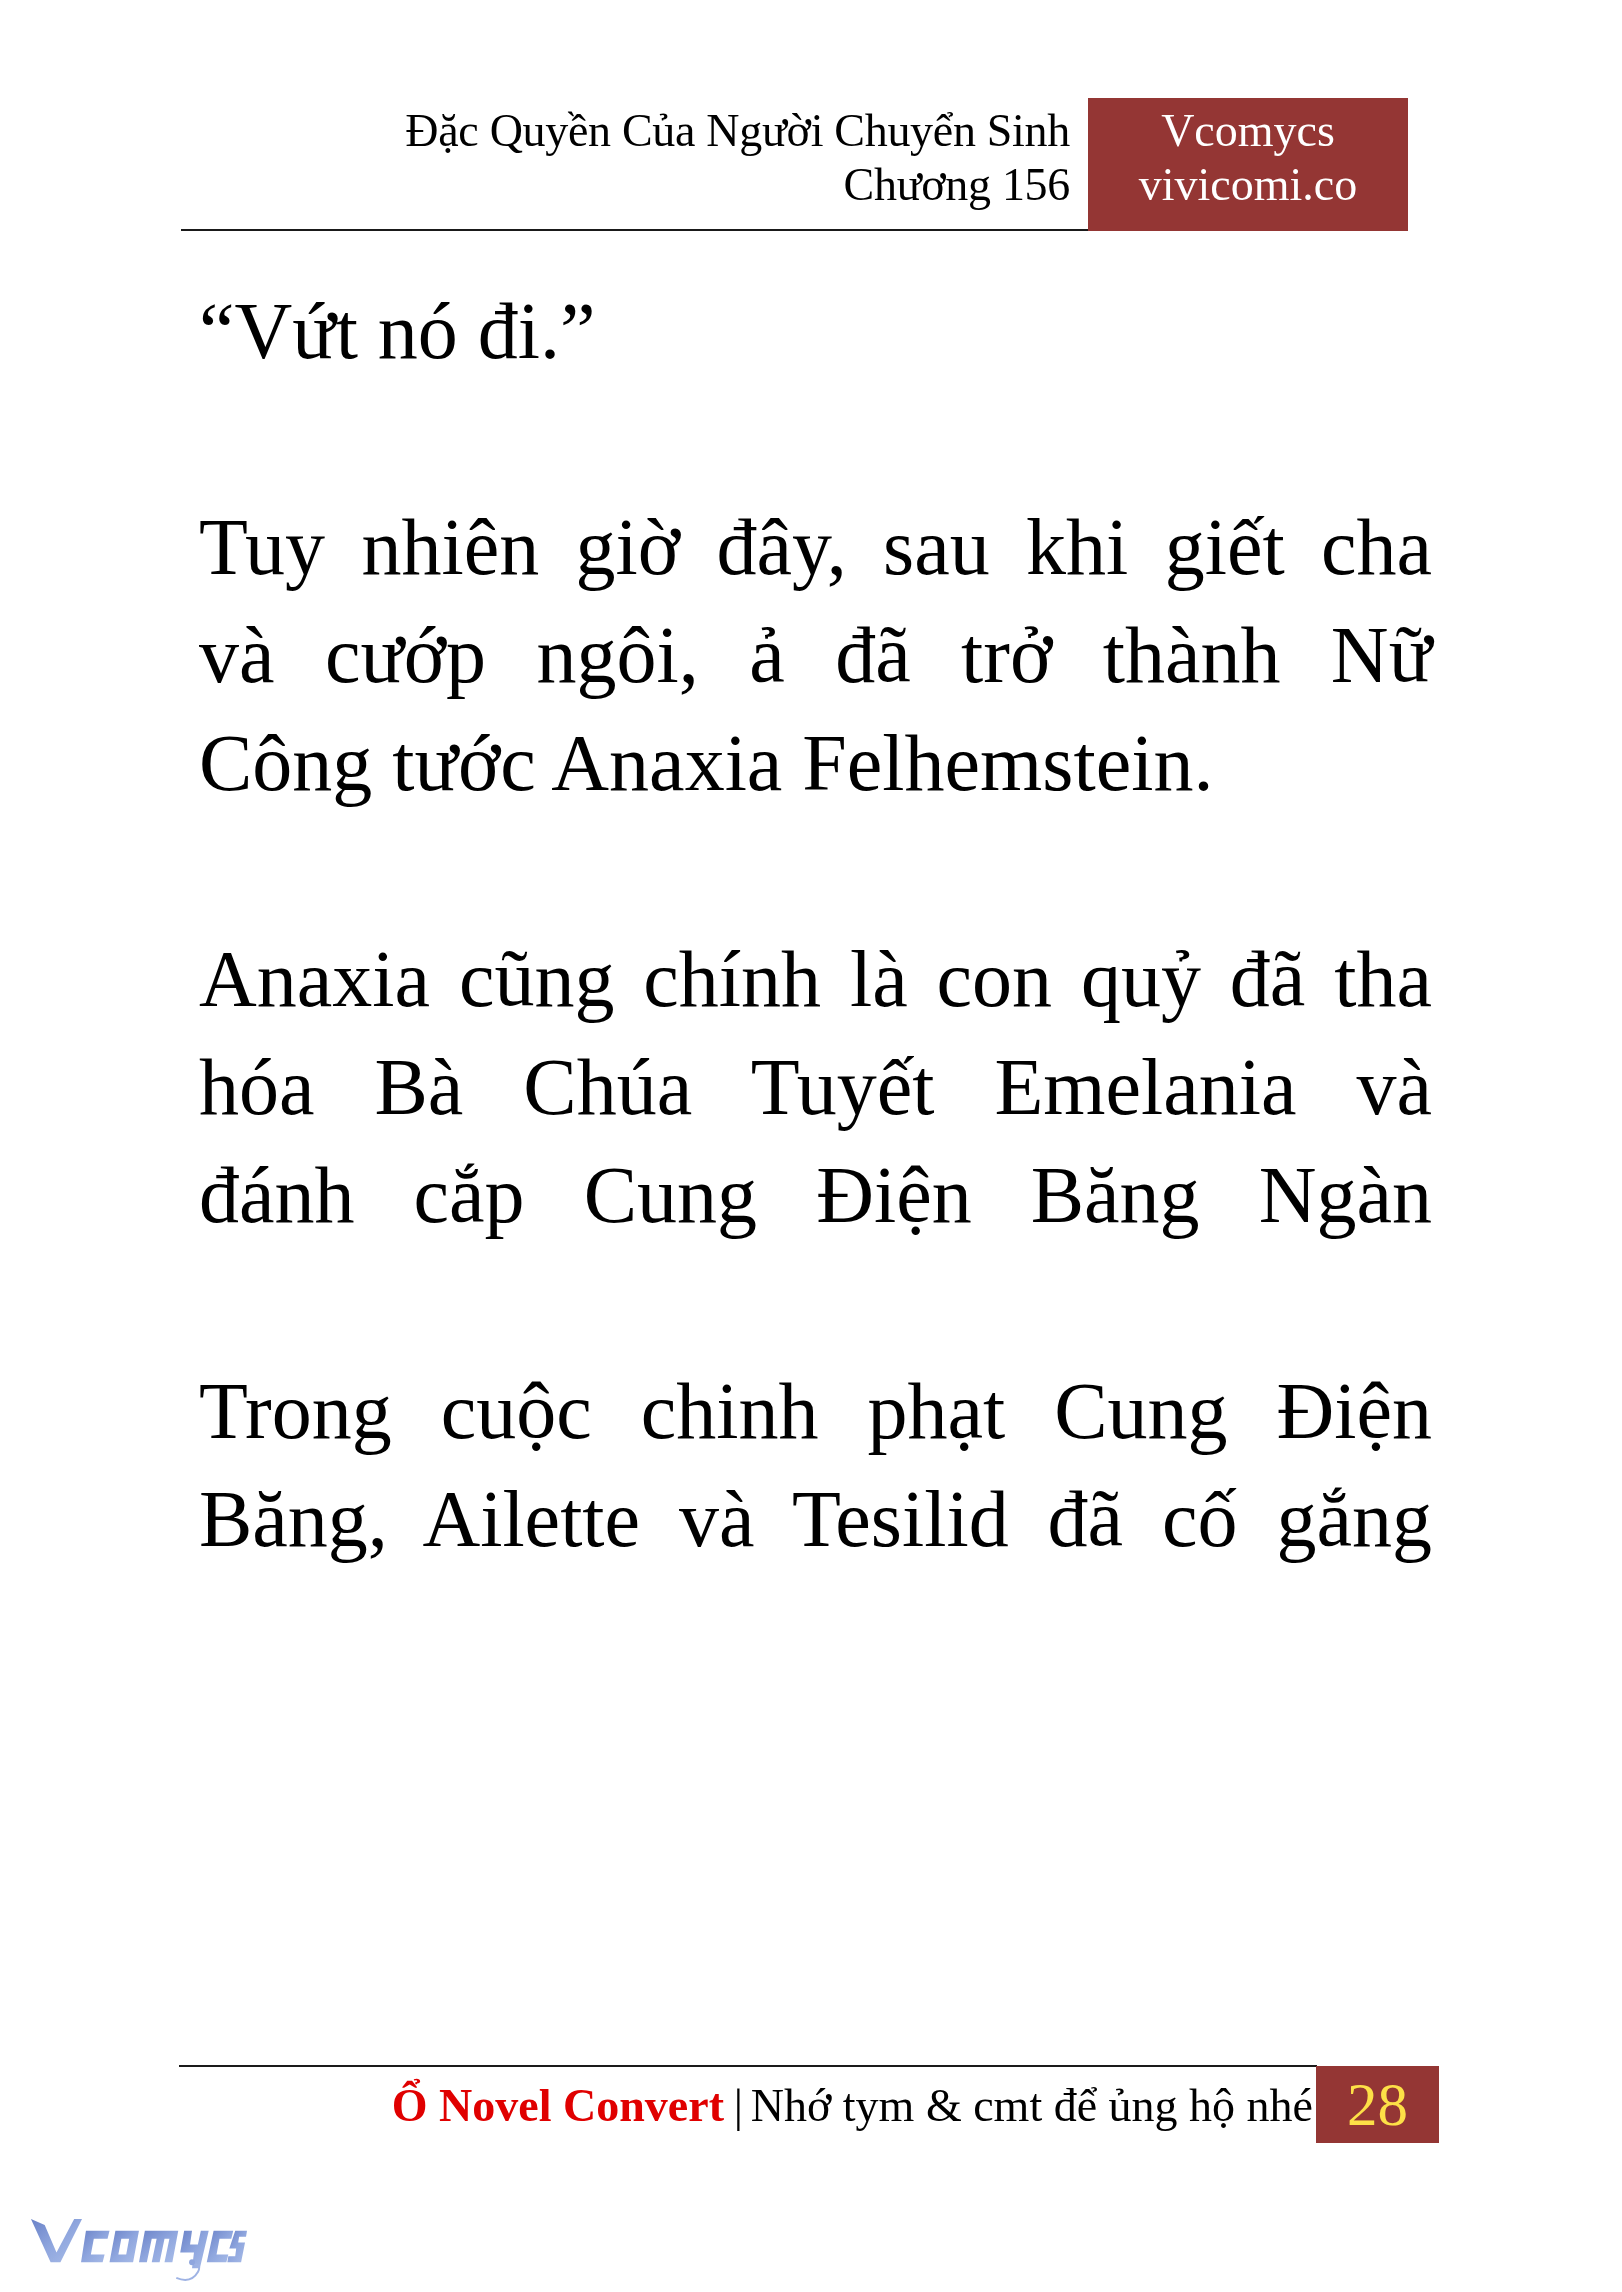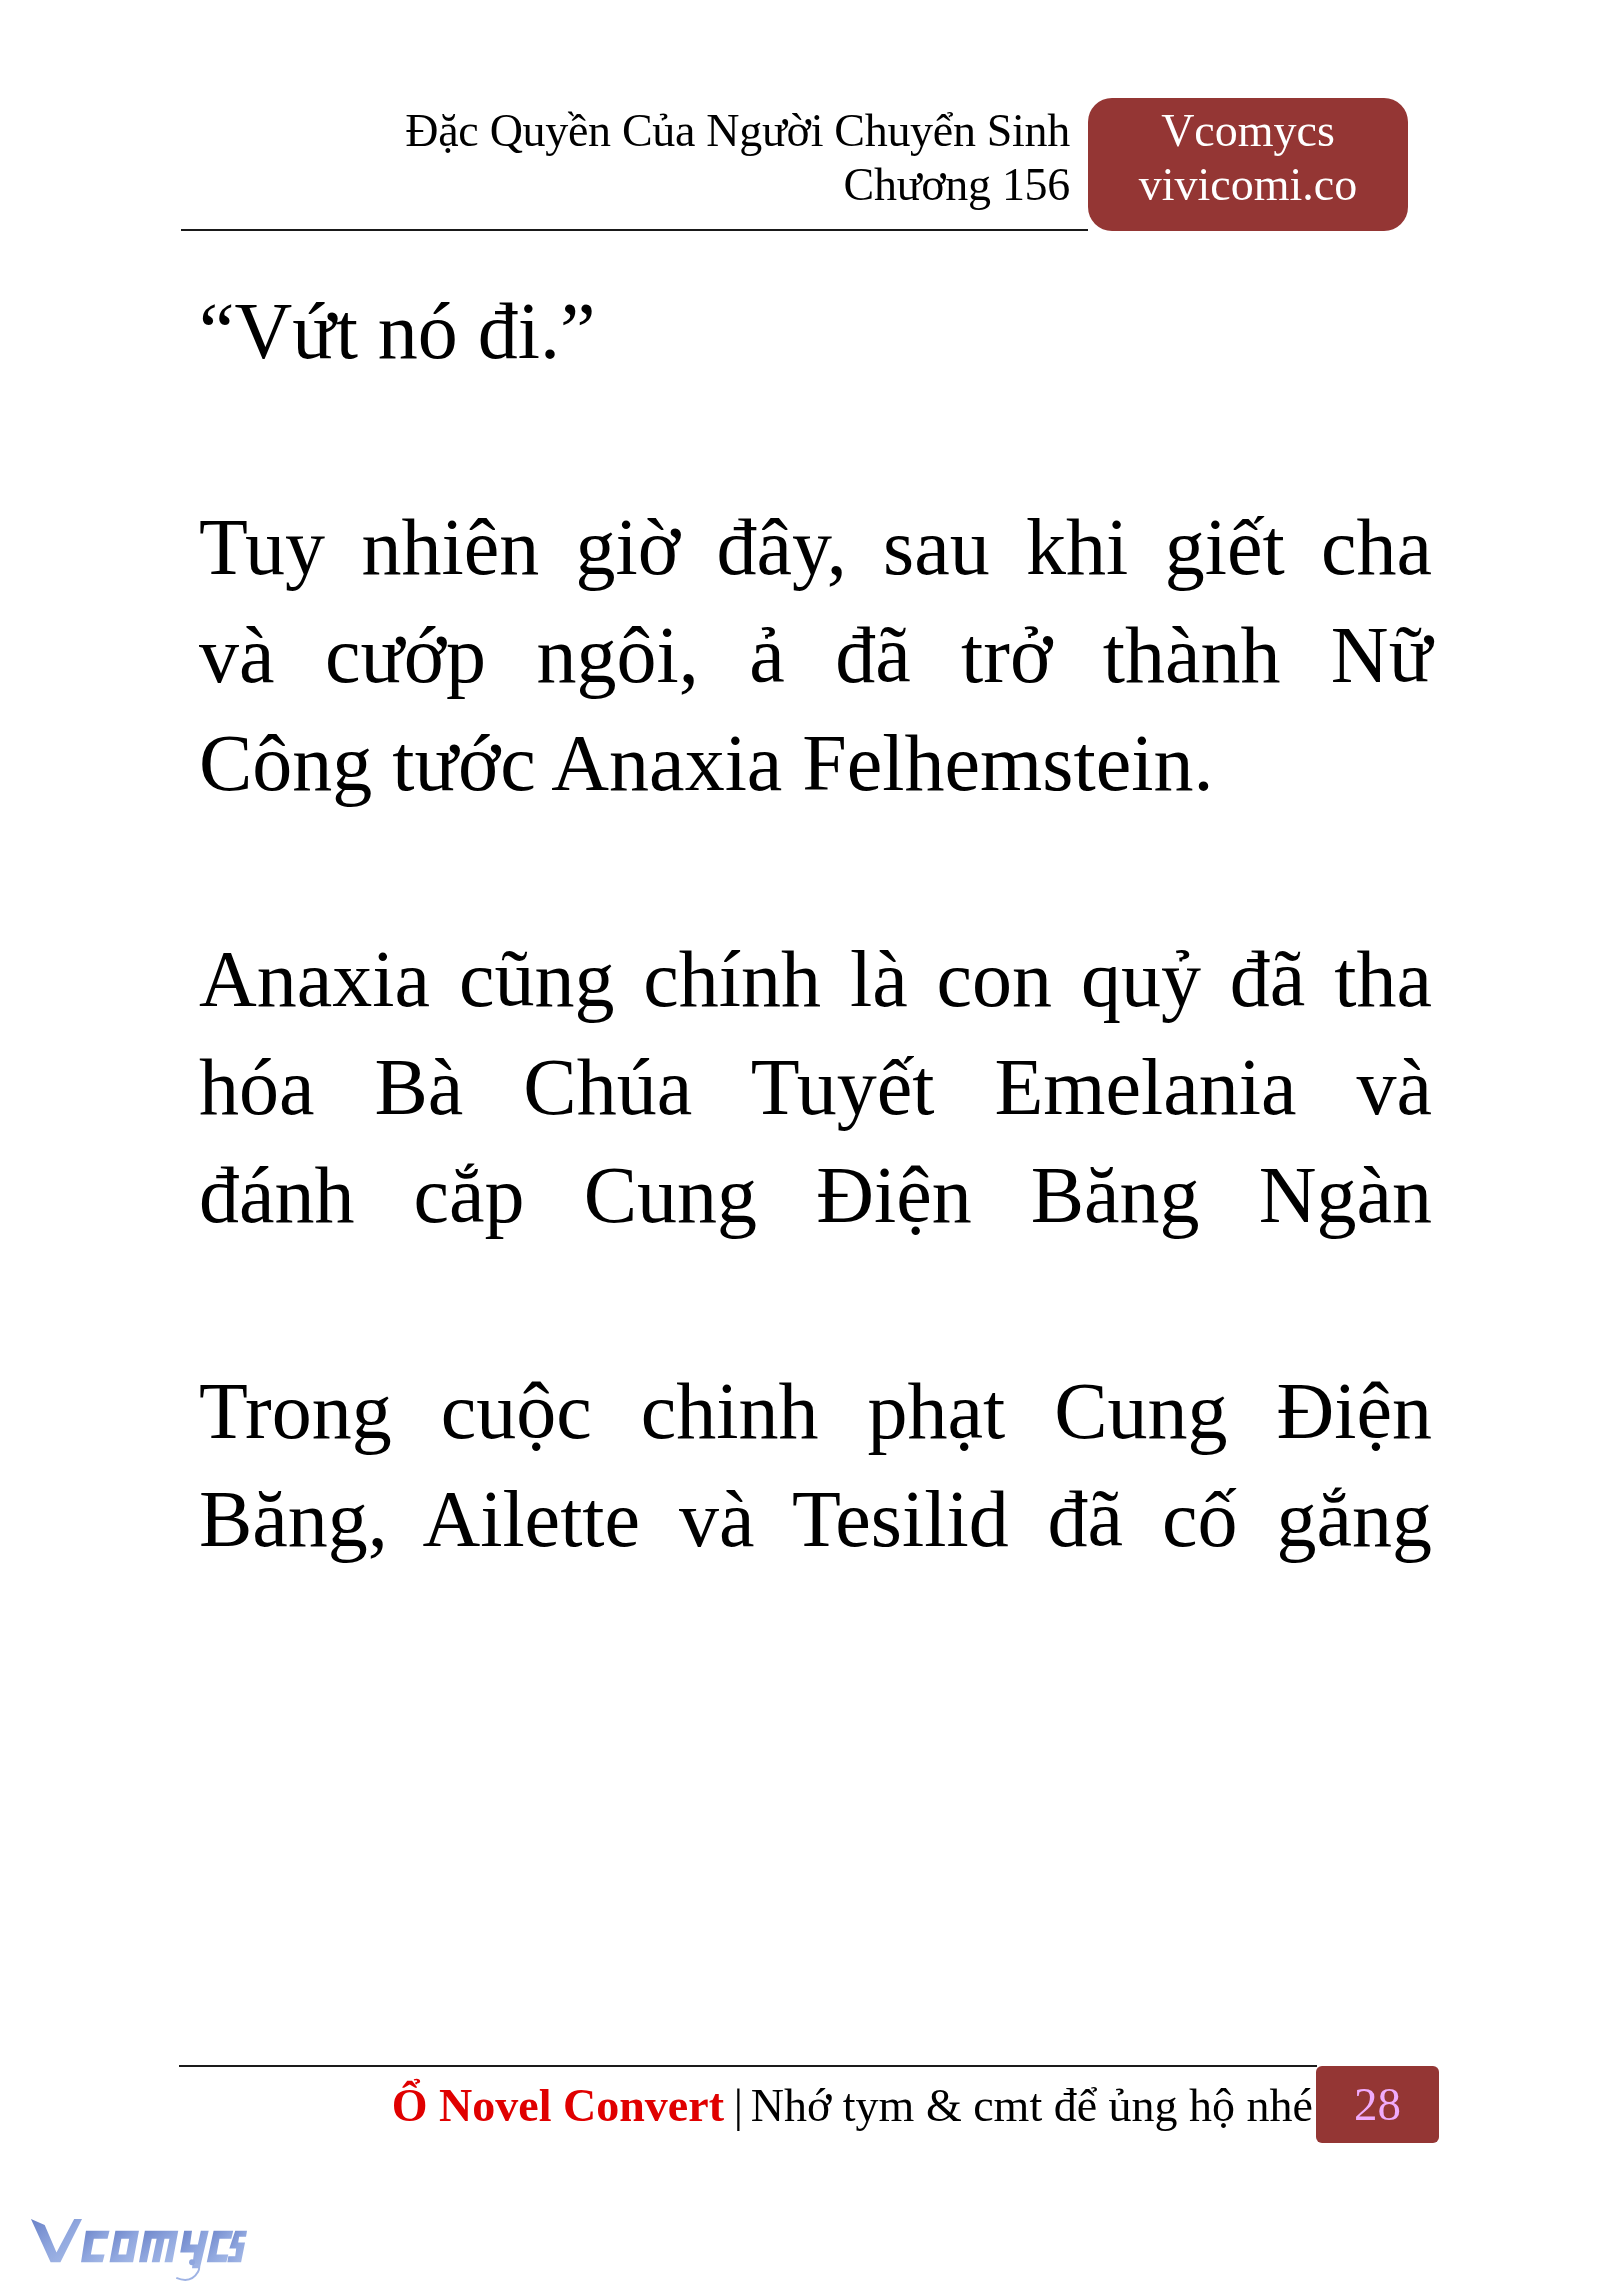--- a/index.html
+++ b/index.html
@@ -48,21 +48,20 @@
       top: 98px;
       width: 320px;
       height: 133px;
       background: #943634;
       color: #ffffff;
       text-align: center;
       font-size: 46px;
       line-height: 54px;
       box-sizing: border-box;
       padding-top: 5.9px;
-      border-radius: 24px;
     }
     .header-brand-box div { white-space: nowrap; }
 
     
     .body-text {
       position: absolute;
       left: 199px;
       top: 277px;
       width: 1233px;
       font-size: 80px;
@@ -111,25 +110,24 @@
       display: inline-block;
       margin: 0 7.8px 0 9.8px;
     }
     .page-number-box {
       position: absolute;
       left: 1316px;
       top: 2066px;
       width: 123px;
       height: 77px;
       background: #943634;
-      color: #f0abfc;
-      font-size: 47px;
+      color: #fde047;
+      font-size: 61px;
       line-height: 77px;
       text-align: center;
-      border-radius: 6px;
     }
 
     
     .watermark {
       position: absolute;
       left: 29px;
       top: 2213px;
       width: 218px;
       height: 71px;
     }

